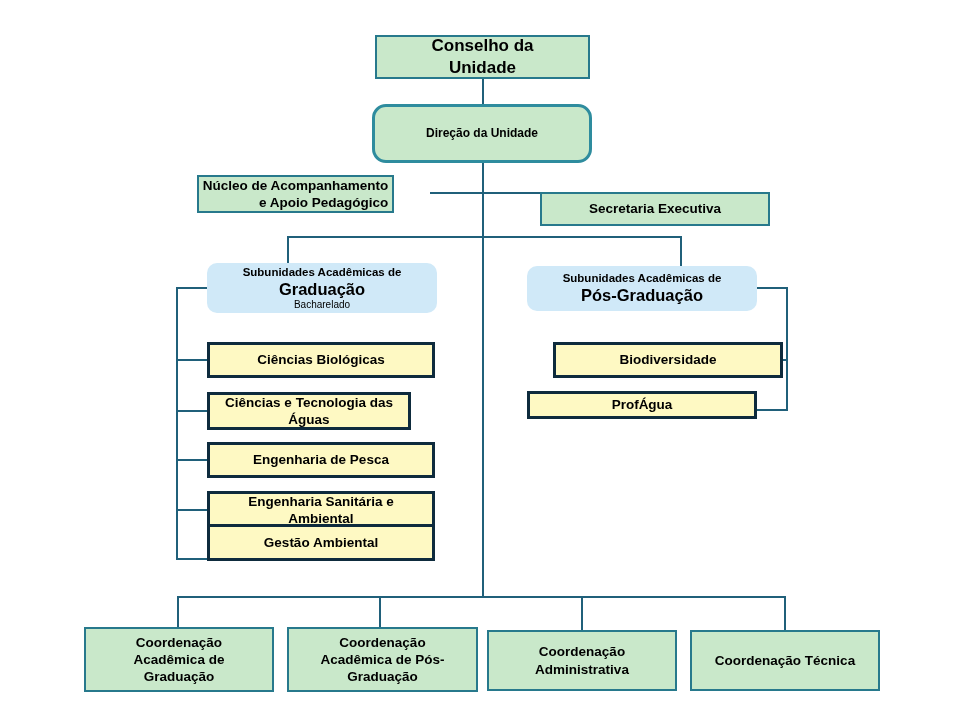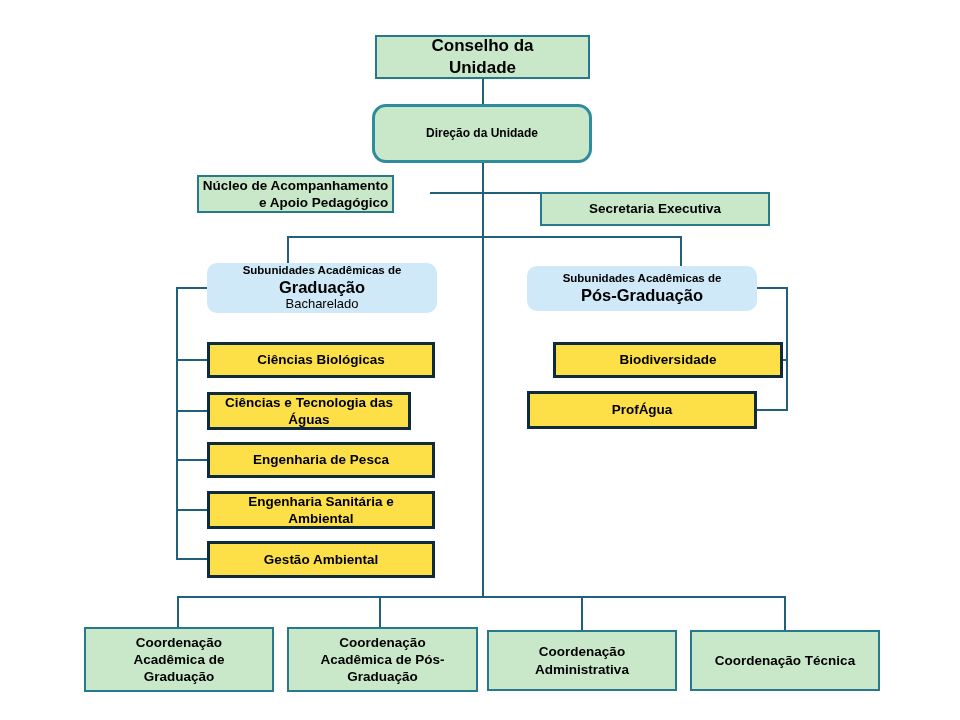--- a/index.html
+++ b/index.html
@@ -27,31 +27,31 @@
   .green {
     background: #c9e8ca;
     border: 2px solid #27798c;
   }
   .green-round {
     background: #c9e8ca;
     border: 3px solid #2e8c9e;
     border-radius: 14px;
   }
   .blue-child {
-    background: #fde047;
+    background: #fef9c3;
     border: 3px solid #0e2b3d;
   }
   .subhdr {
     background: #d0e9f8;
     border: none;
     border-radius: 10px;
   }
   .subhdr .eyebrow { font-size: 11.5px; font-weight: bold; line-height: 1.2; }
   .subhdr .big     { font-size: 16.5px; font-weight: bold; line-height: 1.15; }
-  .subhdr .mid     { font-size: 13px;   font-weight: normal; line-height: 1.15; }
+  .subhdr .mid     { font-size: 10px;   font-weight: normal; line-height: 1.15; }
   .fs-17 { font-size: 17px; }
   .fs-15 { font-size: 12px; }
   .fs-13 { font-size: 13.5px; }
   .line {
     position: absolute;
     background: #20607a;
   }
 </style>
 </head>
 <body>
@@ -109,25 +109,25 @@
   <div class="box blue-child fs-13" style="left:207px; top:342px; width:228px; height:36px;">Ciências Biológicas</div>
 
   <div class="box blue-child fs-13" style="left:207px; top:392px; width:204px; height:38px;">Ciências e Tecnologia das
 Águas</div>
 
   <div class="box blue-child fs-13" style="left:207px; top:491px; width:228px; height:38px;">Engenharia Sanitária e
 Ambiental</div>
 
   <div class="box blue-child fs-13" style="left:207px; top:442px; width:228px; height:36px;">Engenharia de Pesca</div>
 
-  <div class="box blue-child fs-13" style="left:207px; top:541px; width:228px; height:37px;">Gestão Ambiental</div>
+  <div class="box blue-child fs-13" style="left:207px; top:524px; width:228px; height:37px;">Gestão Ambiental</div>
 
   <div class="box blue-child fs-13" style="left:527px; top:342px; width:230px; height:36px;margin-left:26px;">Biodiversidade</div>
 
-  <div class="box blue-child fs-13" style="left:527px; top:391px; width:230px; height:38px;">ProfÁgua</div>
+  <div class="box blue-child fs-13" style="left:527px; top:391px; width:230px; height:28px;">ProfÁgua</div>
 
   <div class="box green fs-13" style="left:84px; top:627px; width:190px; height:65px;">Coordenação
 Acadêmica de
 Graduação</div>
 
   <div class="box green fs-13" style="left:287px; top:627px; width:191px; height:65px;">Coordenação
 Acadêmica de Pós-
 Graduação</div>
 
   <div class="box green fs-13" style="left:487px; top:630px; width:190px; height:61px;">Coordenação

